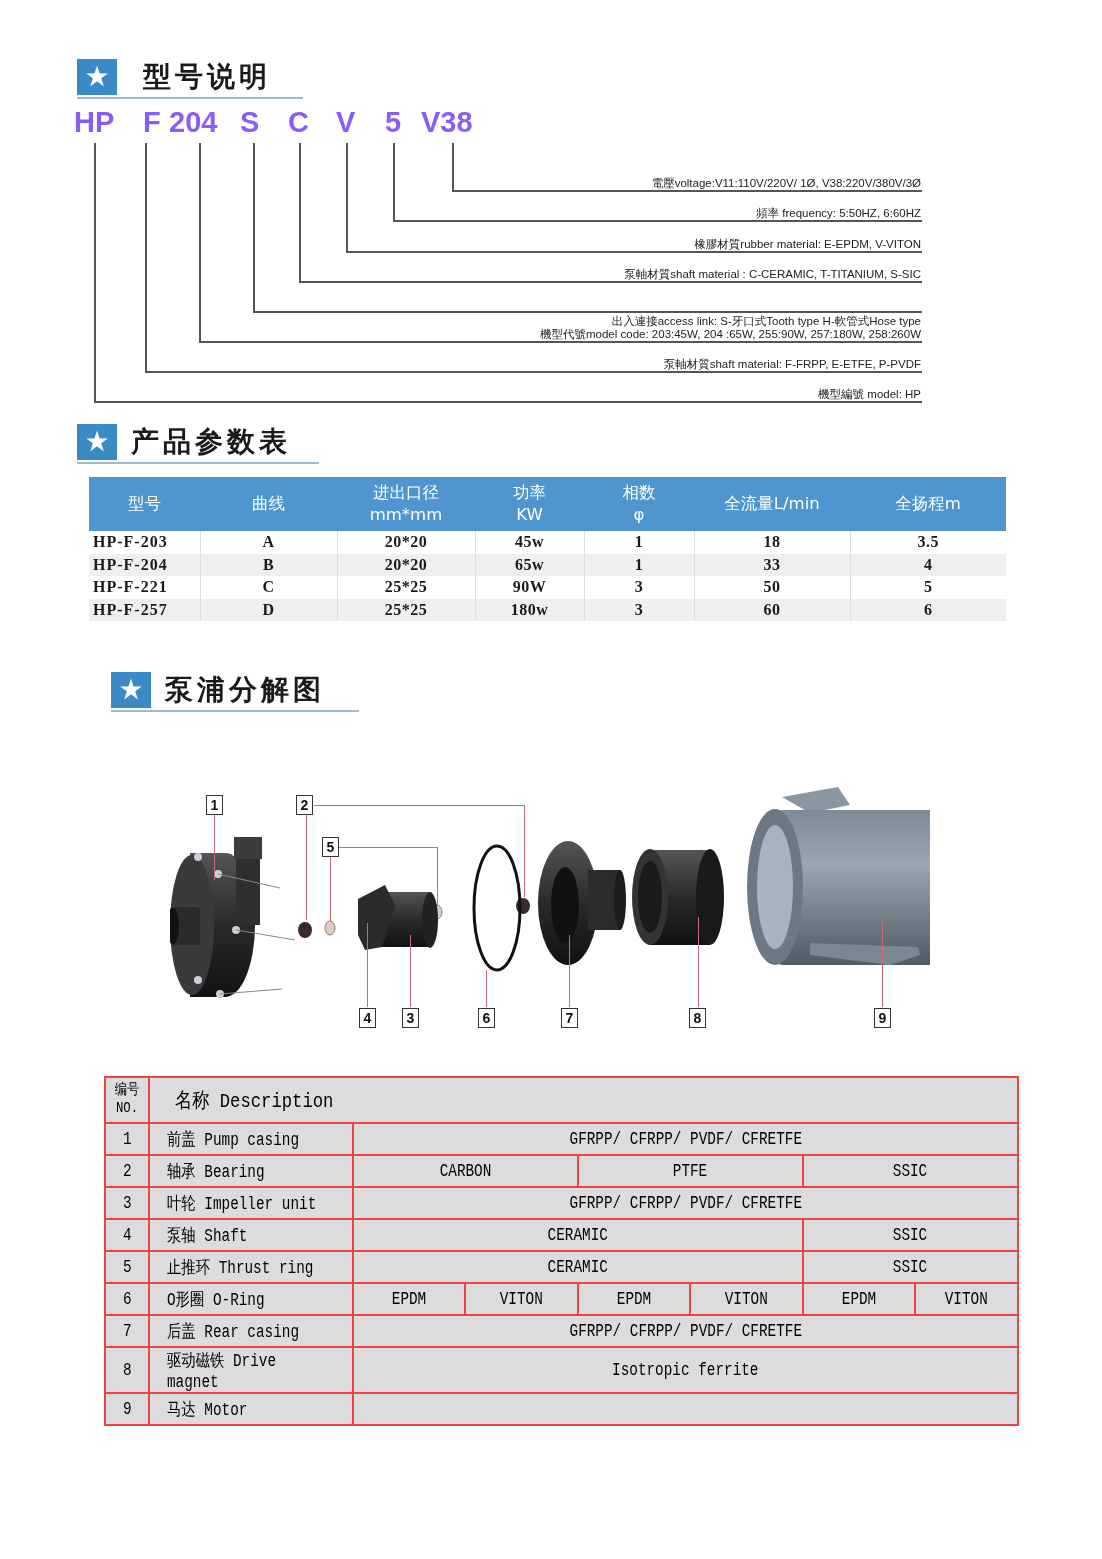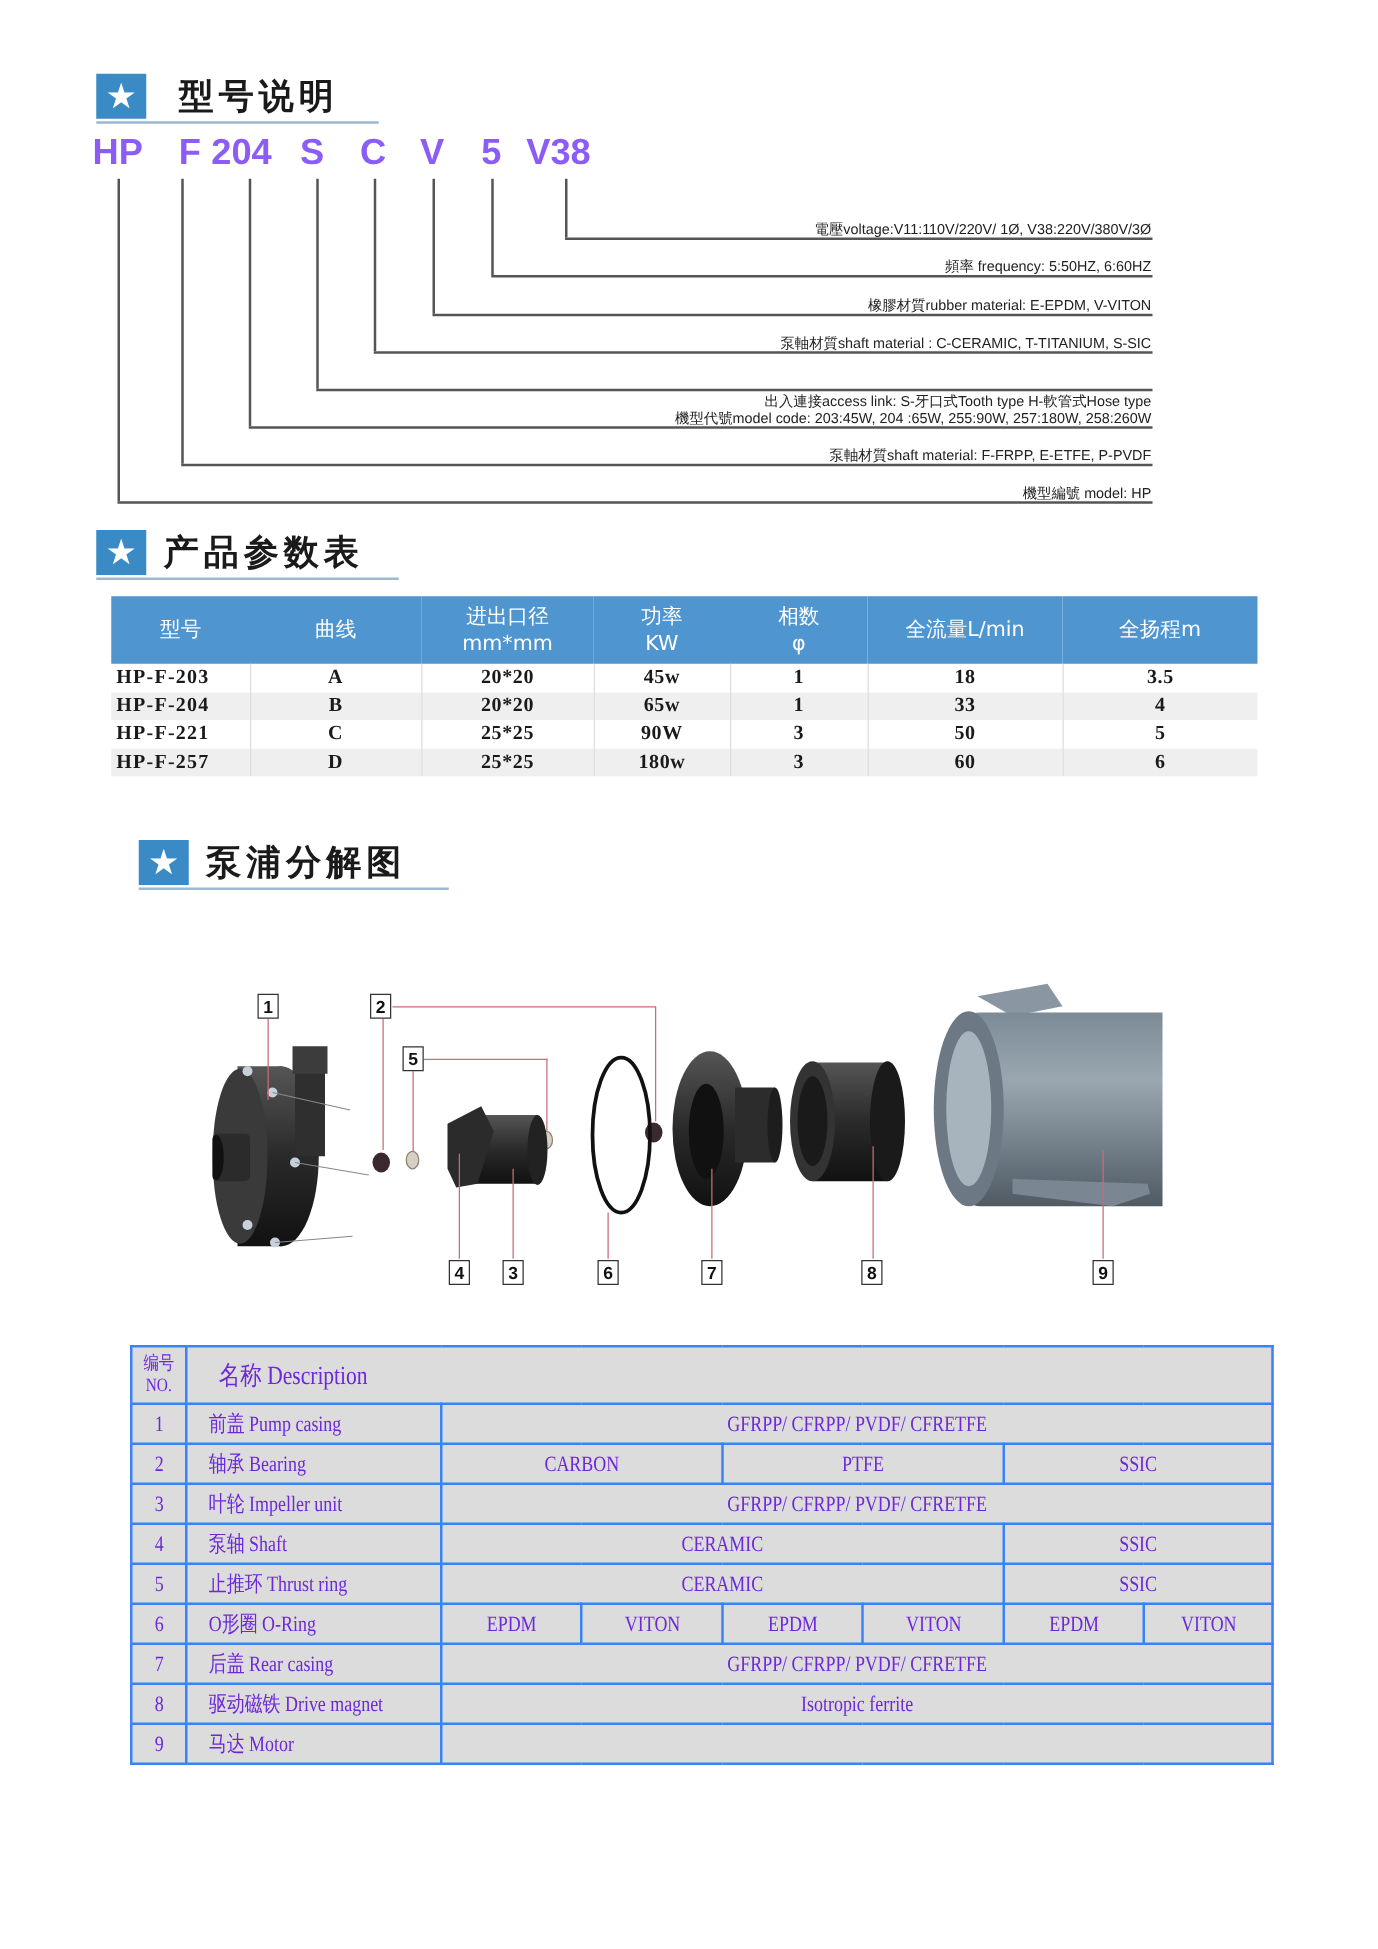--- a/index.html
+++ b/index.html
@@ -21,21 +21,21 @@
   #ptable td{font-family:"Liberation Serif","DejaVu Serif",serif;font-size:16px;height:22.5px;text-align:center;border-right:1px solid #ddd;padding:0;line-height:22px;letter-spacing:0.5px;font-weight:bold;}
   #ptable td:first-child{text-align:left;padding-left:4px;letter-spacing:1px;}
   #ptable tr.alt td{background:#efefef;}
   #ptable tr td:last-child{border-right:none;}
   
   #diagram{position:absolute;left:170px;top:775px;width:760px;height:265px;}
   .lbl{position:absolute;width:15px;height:18px;border:1.5px solid #333;background:#fff;font-weight:bold;font-size:14px;text-align:center;line-height:18px;color:#111;}
   .rl{position:absolute;background:#c76c78;}
   
   #mtable{position:absolute;left:92px;top:1076px;width:915px;background:#dcdcdc;}
-  #mtable td{border:2px solid #3b82f6;font-family:Liberation Serif, serif;font-size:17.5px;color:#6d28d9;text-align:center;height:30px;padding:0;transform-origin:center;}
+  #mtable td{border:2px solid #ef4444;font-family:Liberation Mono, monospace;font-size:17.5px;color:#000000;text-align:center;height:30px;padding:0;transform-origin:center;}
   #mtable td.no{width:42px;}
   #mtable td.nm{text-align:left;padding-left:17px;width:183px;}
   #mtable .hdr td{height:44px;}
   .cond{display:inline-block;transform:scaleX(0.82);}
   .nm .cond{transform-origin:left center;}
 </style>
 </head>
 <body>
 
 <div class="sec" style="left:77px;top:57px;width:226px;">

